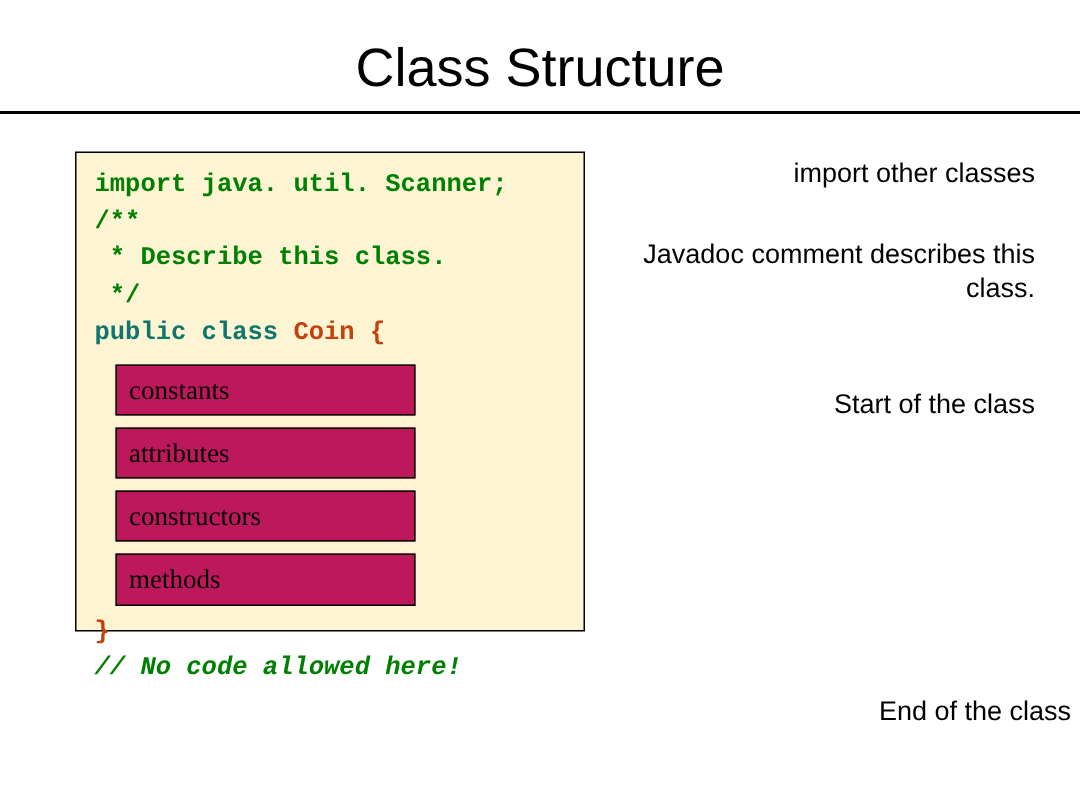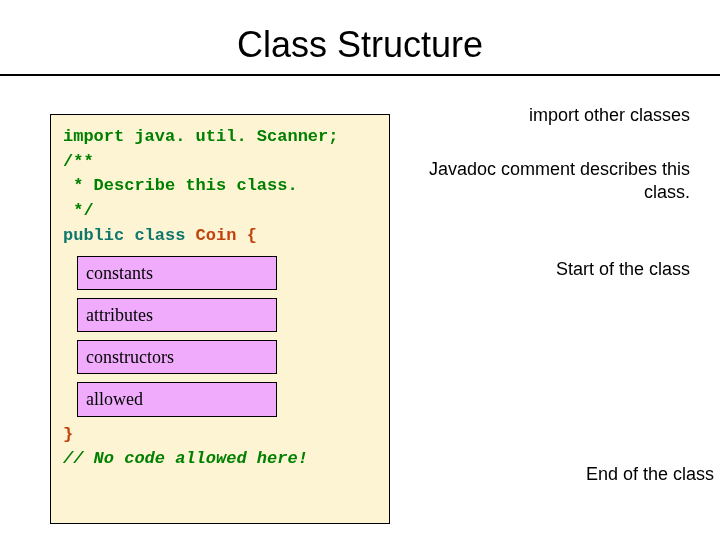--- a/index.html
+++ b/index.html
@@ -24,38 +24,38 @@
       border-top: 2px solid #000;
       margin: 0;
     }
     .content {
       position: relative;
       margin-top: 22px;
     }
     .code-box {
       position: absolute;
       left: 50px;
-      top: 16px;
+      top: 3px;
       width: 340px;
-      height: 410px;
+      height: 320px;
       background: #fdf4d3;
       border: 1.5px solid #000;
       padding: 10px 12px;
       font-family: "Courier New", monospace;
       font-size: 17px;
       font-weight: bold;
       line-height: 1.45;
     }
     .code-line { white-space: pre; }
     .green { color: #008000; }
     .purple { color: #0f766e; text-align: center; }
     .darkred { color: #c2410c; }
     .inner-box {
       display: inline-block;
-      background: #f0abfc;
+      background: #be185d;
       border: 1px solid #000;
       padding: 3px 10px 3px 8px;
       margin-top: 8px;
       margin-left: 14px;
       font-family: "Comic Sans MS", "Segoe Script", cursive;
       font-weight: normal;
       font-size: 18px;
       color: #000;
       min-width: 200px;
     }
@@ -83,21 +83,21 @@
   <div class="code-box">
     <div class="code-line green">import java. util. Scanner;</div>
     <div class="code-line green">/**</div>
     <div class="code-line green"> * Describe this class.</div>
     <div class="code-line green"> */</div>
     <div class="code-line"><span class="purple">public class</span><span class="darkred"> Coin {</span></div>
 
     <div><span class="inner-box">constants</span></div>
     <div><span class="inner-box">attributes</span></div>
     <div><span class="inner-box">constructors</span></div>
-    <div><span class="inner-box">allowed</span></div>
+    <div><span class="inner-box">methods</span></div>
 
     <div class="code-line darkred" style="margin-top:6px">}</div>
     <div class="code-line green"><i>// No code allowed here!</i></div>
   </div>
 
   <div class="annotations">
     <div class="ann ann-1">import other classes</div>
     <div class="ann ann-2">Javadoc comment describes this class.</div>
     <div class="ann ann-3"> Start of the class</div>
     <div class="ann ann-4">End of the class</div>

